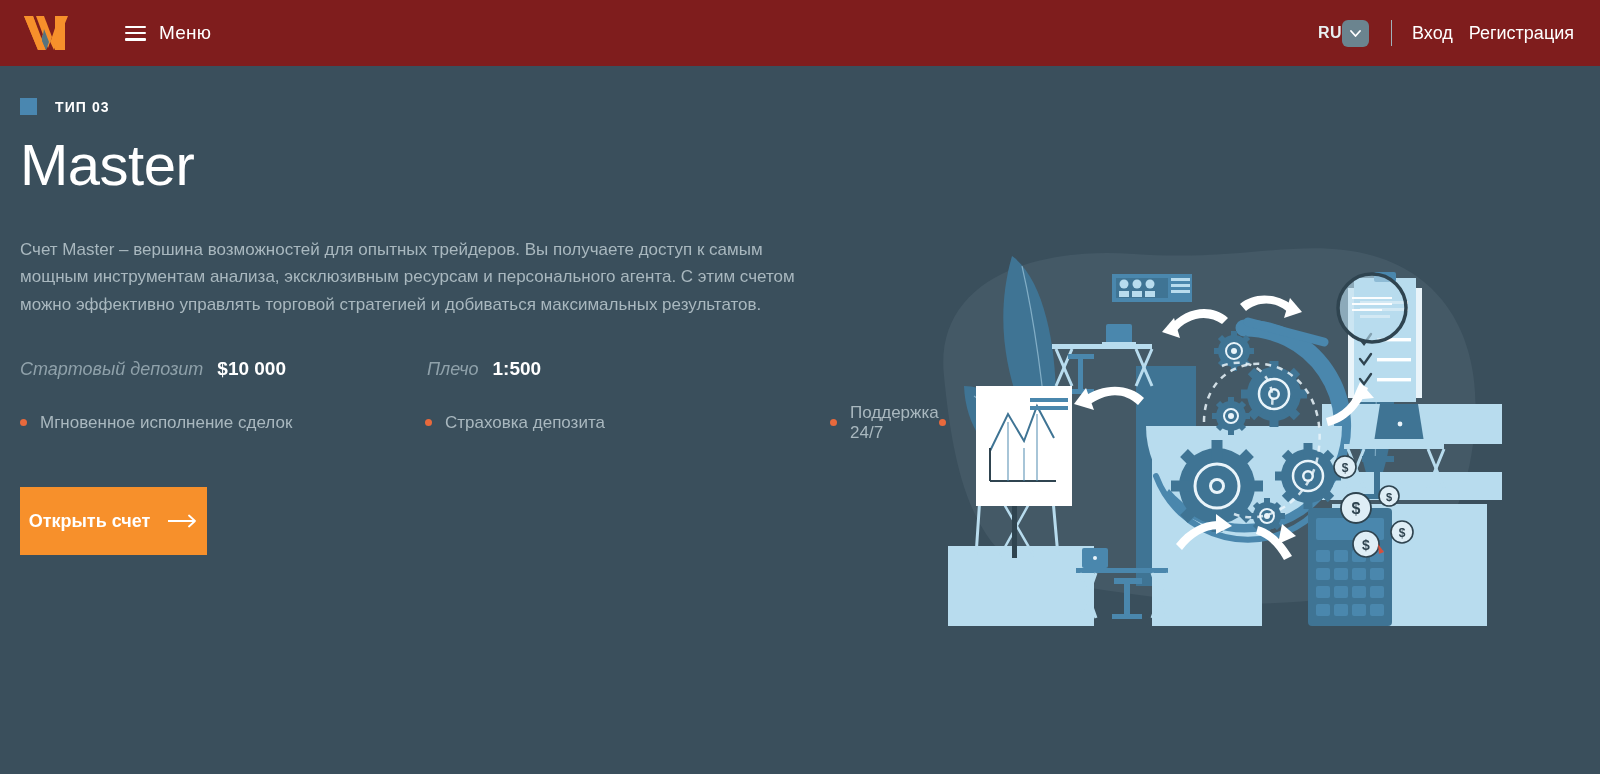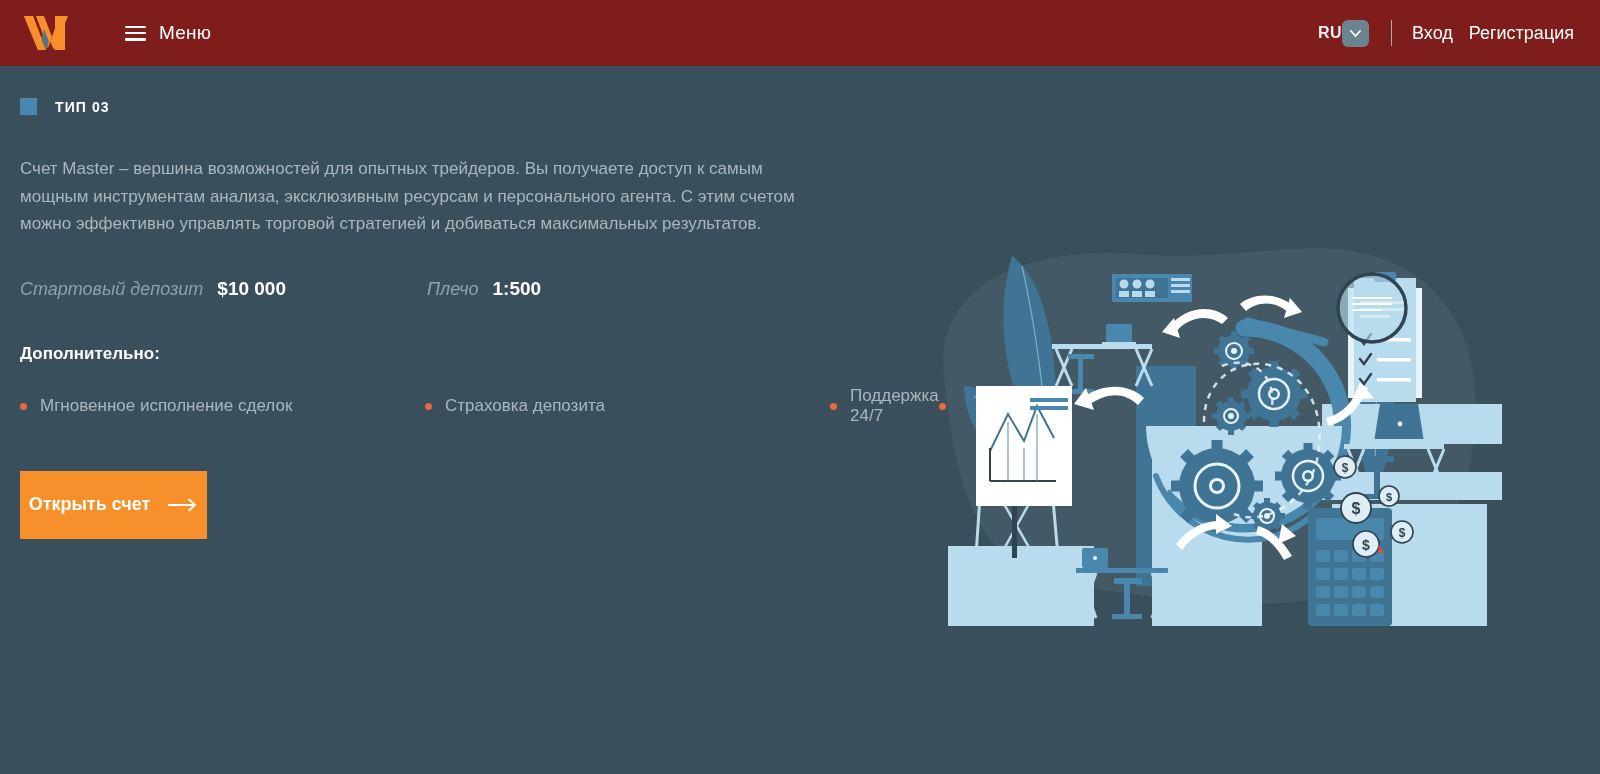--- a/index.html
+++ b/index.html
@@ -161,35 +161,35 @@
 
 <div class="main">
 
   <div class="content">
 
     <div class="type-row">
       <span class="type-square"></span>
       <span class="type-label">ТИП 03</span>
     </div>
 
+    <h1 class="title">Master</h1>
 
     <p class="desc">Счет Master – вершина возможностей для опытных трейдеров. Вы получаете доступ к самым мощным инструментам анализа, эксклюзивным ресурсам и персонального агента. С этим счетом можно эффективно управлять торговой стратегией и добиваться максимальных результатов.</p>
 
     <div class="stats">
       <div class="stat">
         <span class="stat-label">Стартовый депозит</span>
         <span class="stat-value">$10 000</span>
       </div>
       <div class="stat">
         <span class="stat-label">Плечо</span>
         <span class="stat-value">1:500</span>
       </div>
     </div>
 
-    <div class="extra-title">Дополнительно:</div>
 
     <div class="features">
       <div class="feature">
         <span class="fdot"></span>
         <span class="ftext">Мгновенное исполнение сделок</span>
       </div>
       <div class="feature">
         <span class="fdot"></span>
         <span class="ftext">Страховка депозита</span>
       </div>

